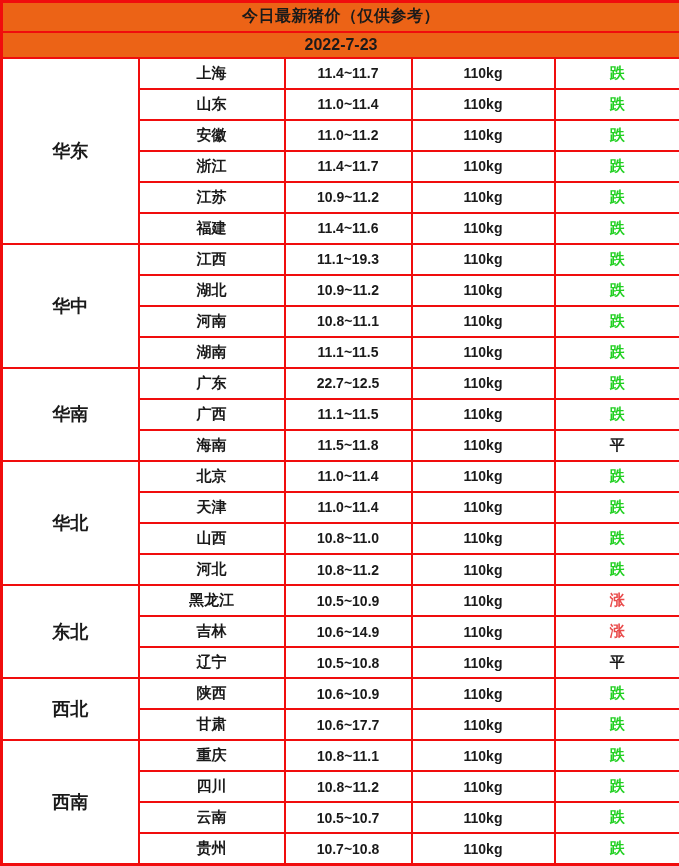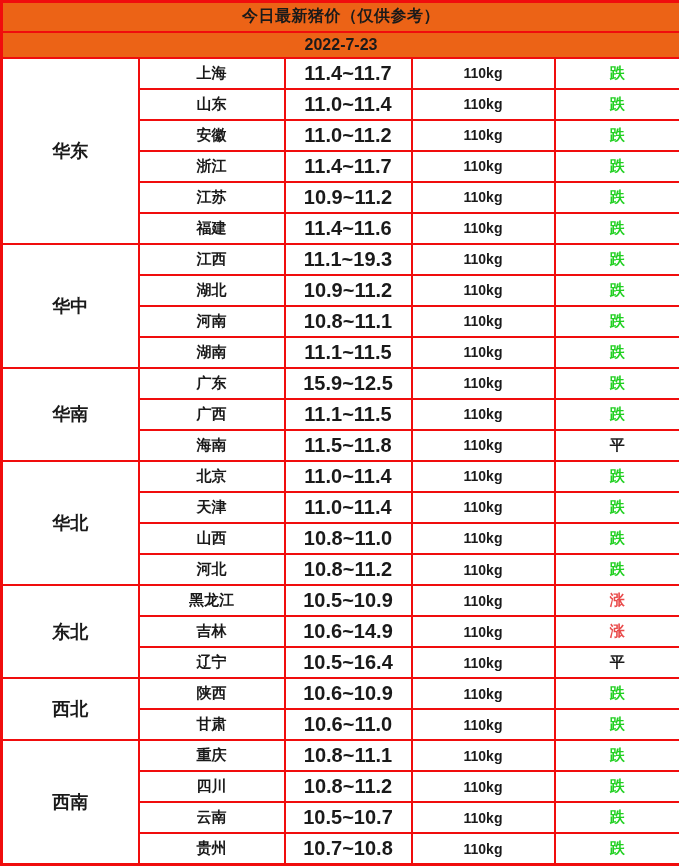--- a/index.html
+++ b/index.html
@@ -41,21 +41,21 @@
     letter-spacing: 0.5px;
   }
   tr.date-row th {
     background: var(--header-bg);
     height: 26px;
     font-size: 16px;
   }
   tbody tr { height: 31px; }
   td.region { font-size: 18px; }
   td.province { font-size: 15px; }
-  td.price { font-size: 20px; }
+  td.price { font-size: 14px; }
   td.weight { font-size: 14px; border-radius: 8px; }
   td.trend { font-size: 15px; }
   td.trend[data-trend="down"] { color: var(--trend-down-green); }
   td.trend[data-trend="up"]   { color: var(--trend-up-red); }
   td.trend[data-trend="flat"] { color: var(--text-dark); }
 </style>
 </head>
 <body>
 
 <table class="pig-price">
@@ -136,21 +136,21 @@
     <tr>
       <td class="province">湖南</td>
       <td class="price">11.1~11.5</td>
       <td class="weight">110kg</td>
       <td class="trend" data-trend="down">跌</td>
     </tr>
 
     <tr>
       <td class="region" rowspan="3">华南</td>
       <td class="province">广东</td>
-      <td class="price">15.9~12.5</td>
+      <td class="price">22.7~12.5</td>
       <td class="weight">110kg</td>
       <td class="trend" data-trend="down">跌</td>
     </tr>
     <tr>
       <td class="province">广西</td>
       <td class="price">11.1~11.5</td>
       <td class="weight">110kg</td>
       <td class="trend" data-trend="down">跌</td>
     </tr>
     <tr>
@@ -194,35 +194,35 @@
       <td class="trend" data-trend="up">涨</td>
     </tr>
     <tr>
       <td class="province">吉林</td>
       <td class="price">10.6~14.9</td>
       <td class="weight">110kg</td>
       <td class="trend" data-trend="up">涨</td>
     </tr>
     <tr>
       <td class="province">辽宁</td>
-      <td class="price">10.5~16.4</td>
+      <td class="price">10.5~10.8</td>
       <td class="weight">110kg</td>
       <td class="trend" data-trend="flat">平</td>
     </tr>
 
     <tr>
       <td class="region" rowspan="2">西北</td>
       <td class="province">陕西</td>
       <td class="price">10.6~10.9</td>
       <td class="weight">110kg</td>
       <td class="trend" data-trend="down">跌</td>
     </tr>
     <tr>
       <td class="province">甘肃</td>
-      <td class="price">10.6~11.0</td>
+      <td class="price">10.6~17.7</td>
       <td class="weight">110kg</td>
       <td class="trend" data-trend="down">跌</td>
     </tr>
 
     <tr>
       <td class="region" rowspan="4">西南</td>
       <td class="province">重庆</td>
       <td class="price">10.8~11.1</td>
       <td class="weight">110kg</td>
       <td class="trend" data-trend="down">跌</td>

